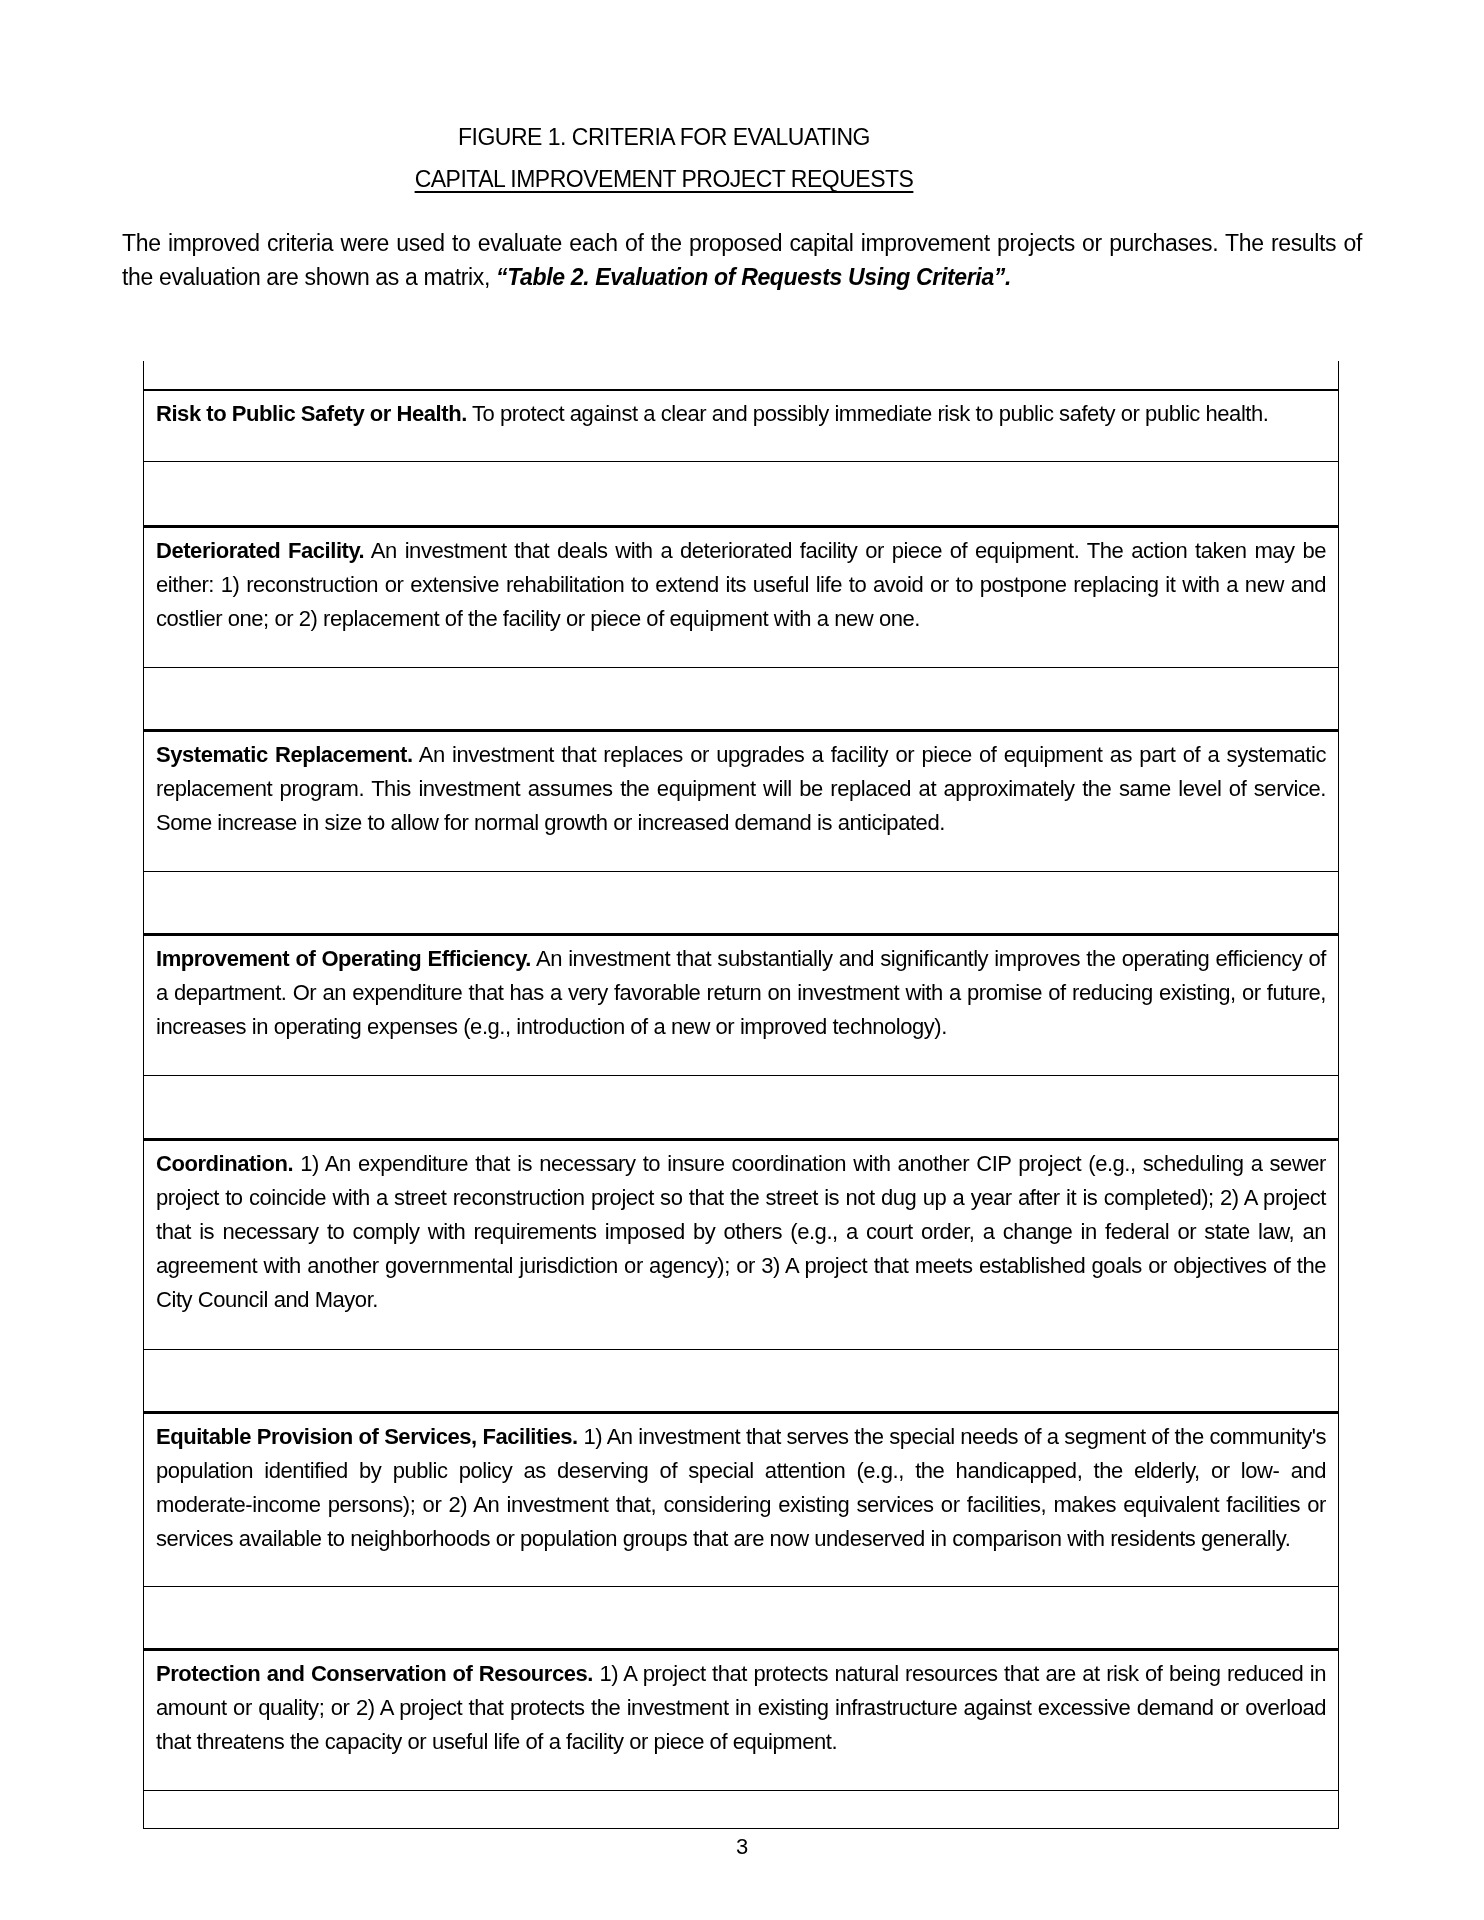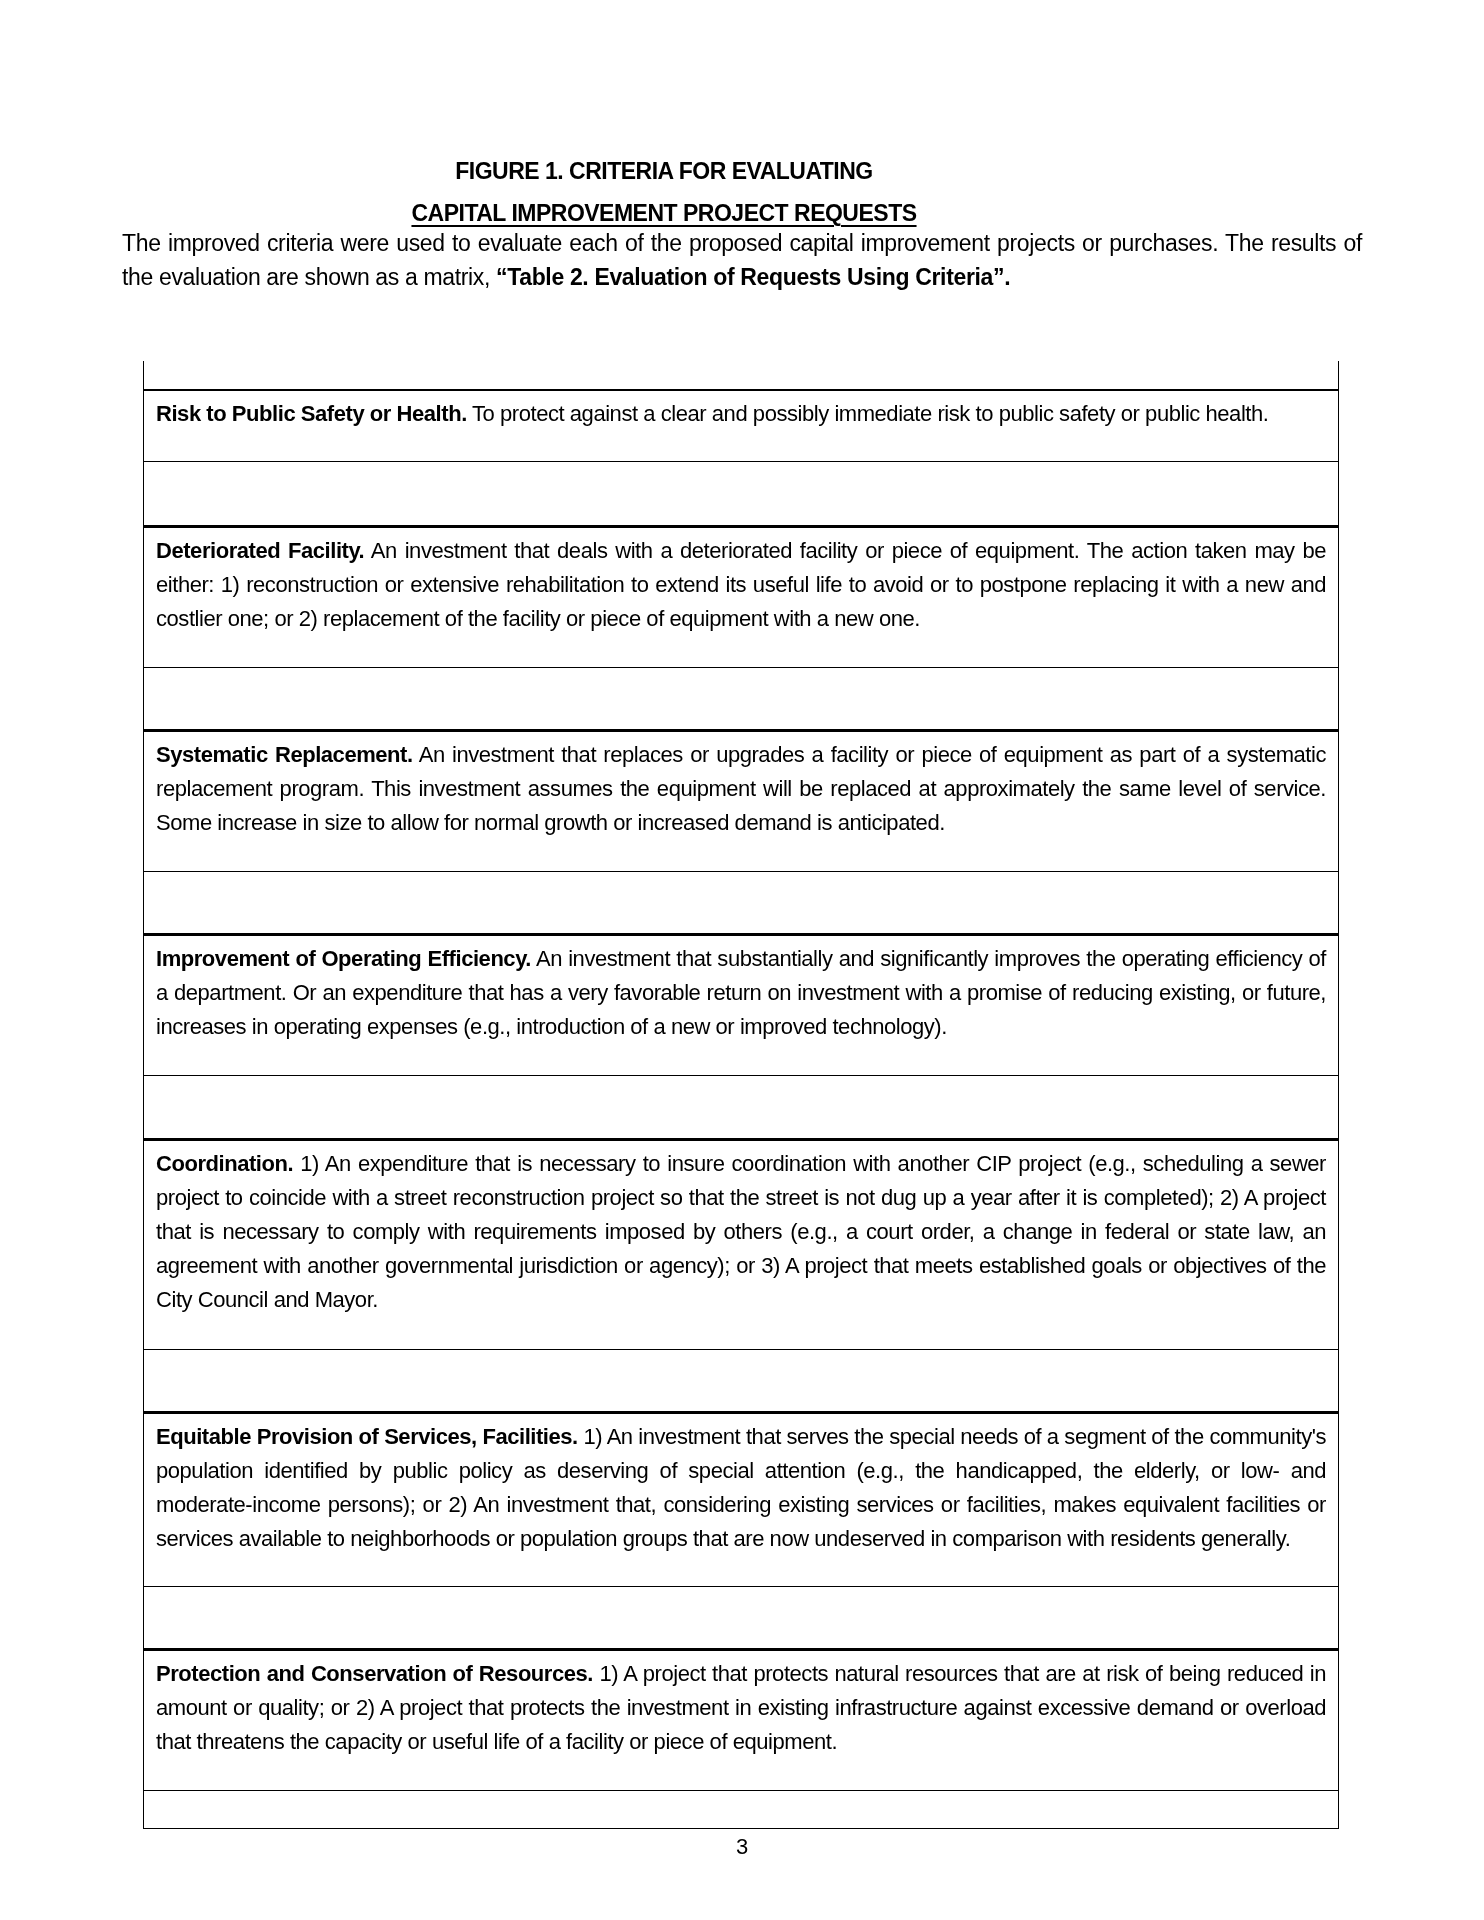--- a/index.html
+++ b/index.html
@@ -2,30 +2,30 @@
 <html><head>
 <meta charset="utf-8">
 <style>
   html, body { margin: 0; padding: 0; background: #ffffff; }
   body {
     width: 1484px; height: 1920px; position: relative; overflow: hidden;
     font-family: "Liberation Sans", sans-serif; color: #000;
   }
   .title {
     position: absolute; left: 0; width: 1328px; text-align: center;
-    font-weight: bold; font-size: 23px; letter-spacing: -0.5px; margin-top: 34px;
+    font-weight: normal; font-size: 23px; letter-spacing: -0.5px;
   }
   .title.t1 { top: 124px; }
   .title.t2 { top: 166px; }
   .title.t2 span { text-decoration: underline; text-underline-offset: 4px; text-decoration-thickness: 2px; }
   .intro {
     position: absolute; left: 122px; width: 1240px; top: 226px;
     font-size: 23px; line-height: 34px; text-align: justify; letter-spacing: -0.35px;
   }
-  .intro .ref { font-weight: bold; }
+  .intro .ref { font-weight: bold; font-style: italic; }
   .table {
     position: absolute; left: 143px; top: 361px; width: 1196px;
     border-left: 1.5px solid #000; border-right: 1.5px solid #000; border-bottom: 1.5px solid #000;
     box-sizing: border-box;
   }
   .row {
     box-sizing: border-box; border-top: 3px solid #000;
     padding: 6px 12px 0 12px;
     font-size: 22px; line-height: 34px; text-align: justify; letter-spacing: -0.45px;
     overflow: hidden;

